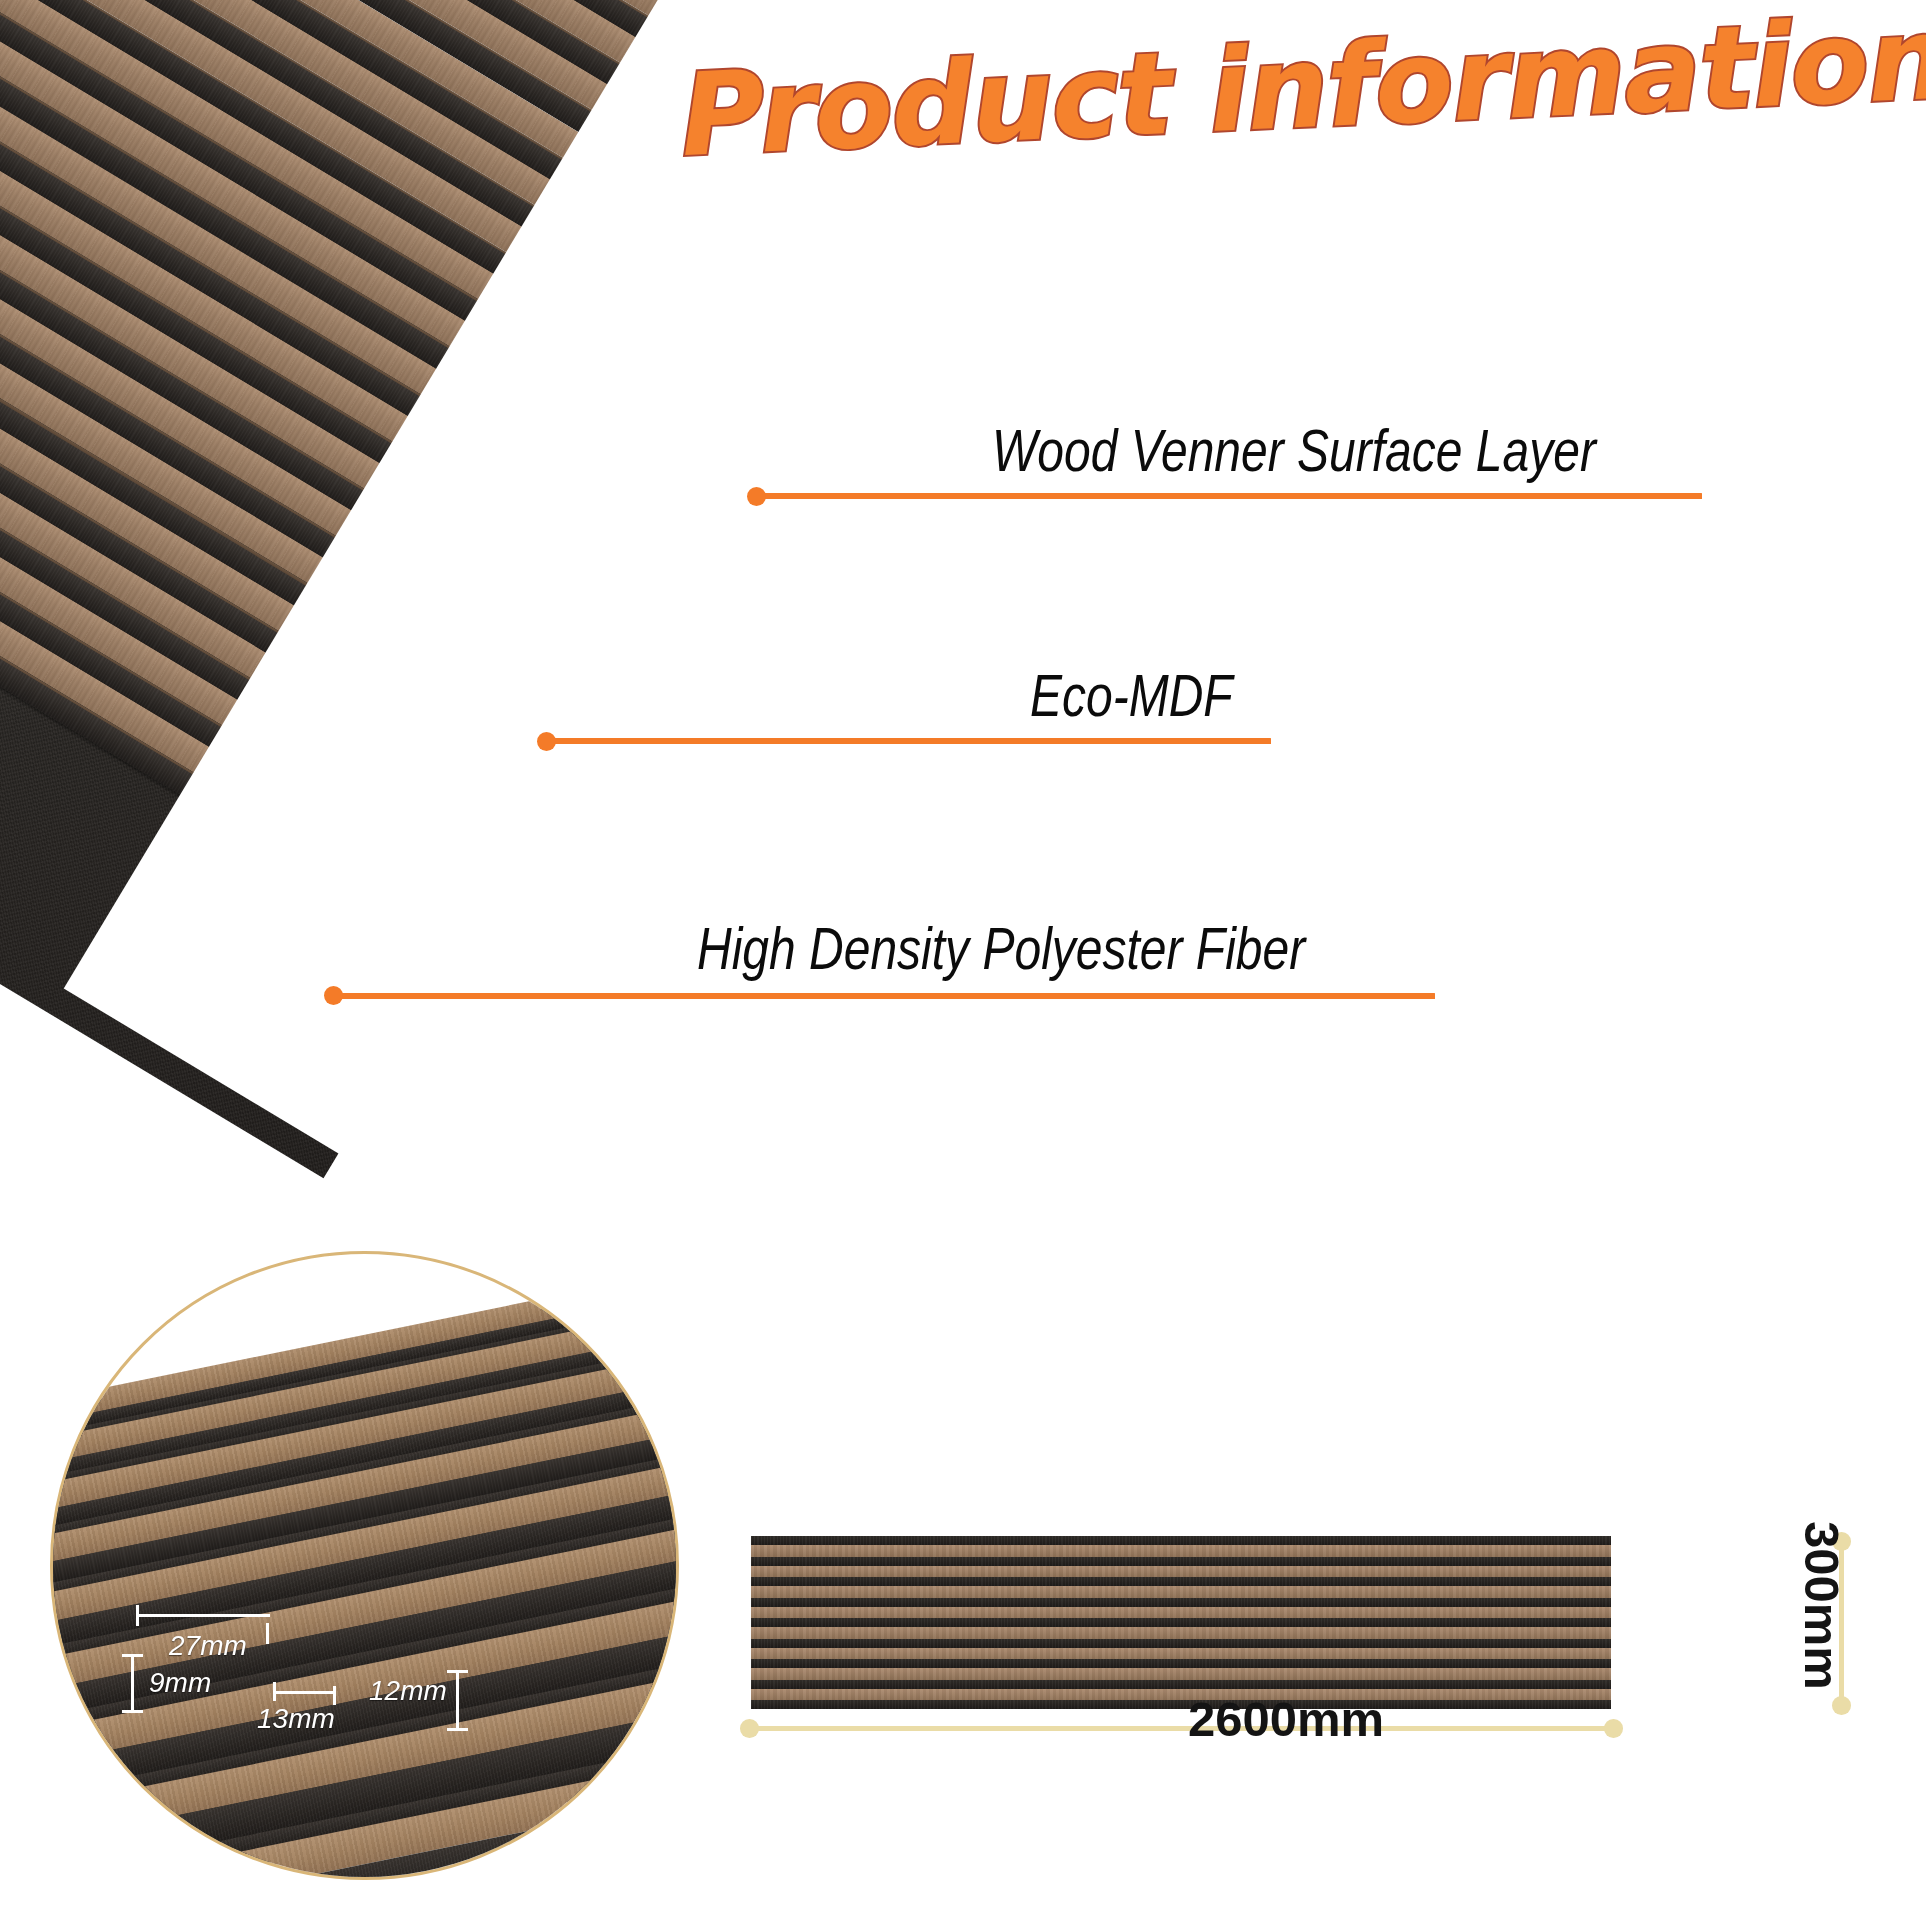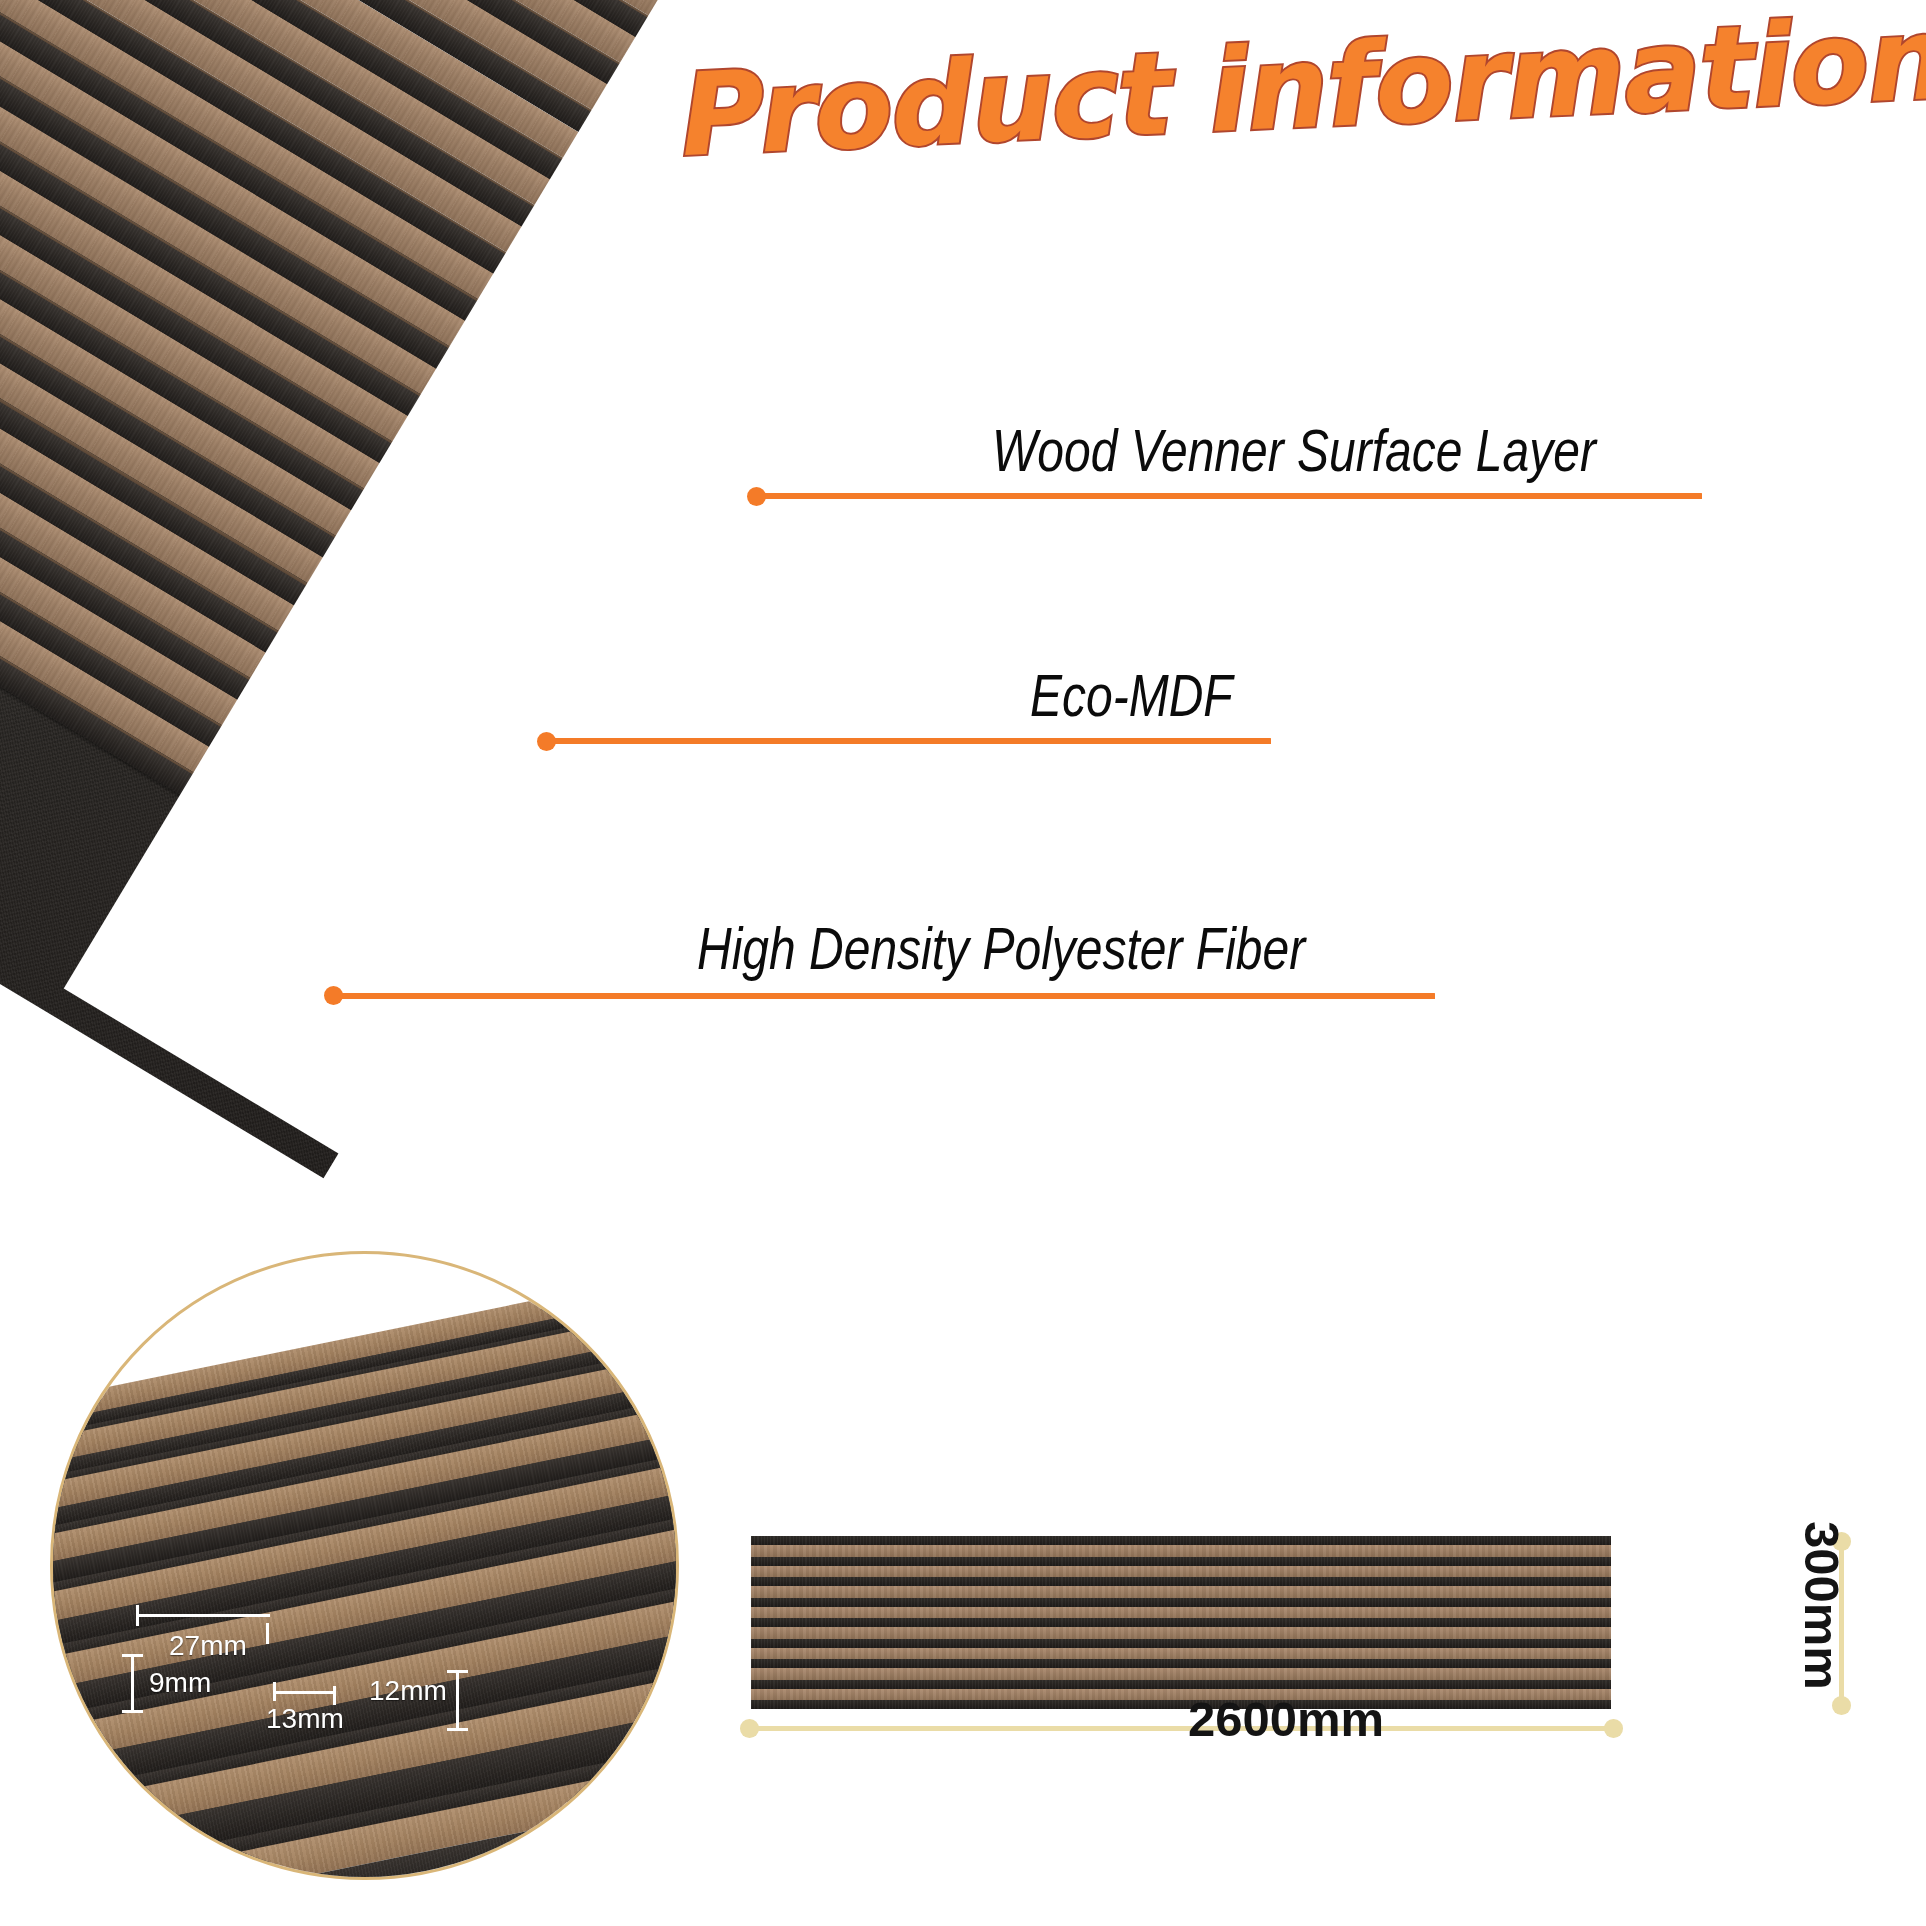--- a/index.html
+++ b/index.html
@@ -102,20 +102,21 @@
 
   
   #inset {
     position:absolute;
     left:50px; top:1251px;
     width:629px; height:629px;
     border-radius:50%;
     border:3.2px solid #D9B678;
     overflow:hidden;
     background:#ffffff;
+    font-style:italic;
   }
   #inset-scene { position:absolute; left:-39px; top:77px; width:732px; height:578px; }
   #inset-felt-bg {
     position:absolute; left:-116px; top:109px; width:963px; height:488px;
     background:
       repeating-linear-gradient(50deg, rgba(255,255,255,0.025) 0 1.3px, rgba(0,0,0,0.05) 1.3px 3.2px),
       linear-gradient(160deg,#3B3734 0%, #2D2A27 45%, #222020 100%);
     transform:rotate(-11.5deg);
     transform-origin:0 0;
   }
@@ -300,21 +301,21 @@
     <div class="dim-text" style="left:116px; top:376px;">27mm</div>
 
     <div class="dim-line" style="left:78px; top:401px; width:3.2px; height:56px;"></div>
     <div class="dim-cap" style="left:69px; top:400px; width:21px; height:3.2px;"></div>
     <div class="dim-cap" style="left:69px; top:456px; width:21px; height:3.2px;"></div>
     <div class="dim-text" style="left:96px; top:413px;">9mm</div>
 
     <div class="dim-line" style="left:222px; top:437px; width:61px; height:3.2px;"></div>
     <div class="dim-cap" style="left:220px; top:428px; width:3.2px; height:19px;"></div>
     <div class="dim-cap" style="left:280px; top:432px; width:3.2px; height:19px;"></div>
-    <div class="dim-text" style="left:213px; top:449px;">13mm</div>
+    <div class="dim-text" style="left:204px; top:449px;">13mm</div>
 
     <div class="dim-line" style="left:403px; top:417px; width:3.2px; height:59px;"></div>
     <div class="dim-cap" style="left:394px; top:416px; width:21px; height:3.2px;"></div>
     <div class="dim-cap" style="left:394px; top:474px; width:21px; height:3.2px;"></div>
     <div class="dim-text" style="left:316px; top:421px;">12mm</div>
   </div>
 
   <div id="flatpanel">
       <div class="fp-row fp-gap" style="top: 0px; height: 9px;"></div>
       <div class="fp-row fp-wood" style="top: 9px; height: 11.6px;"></div>

